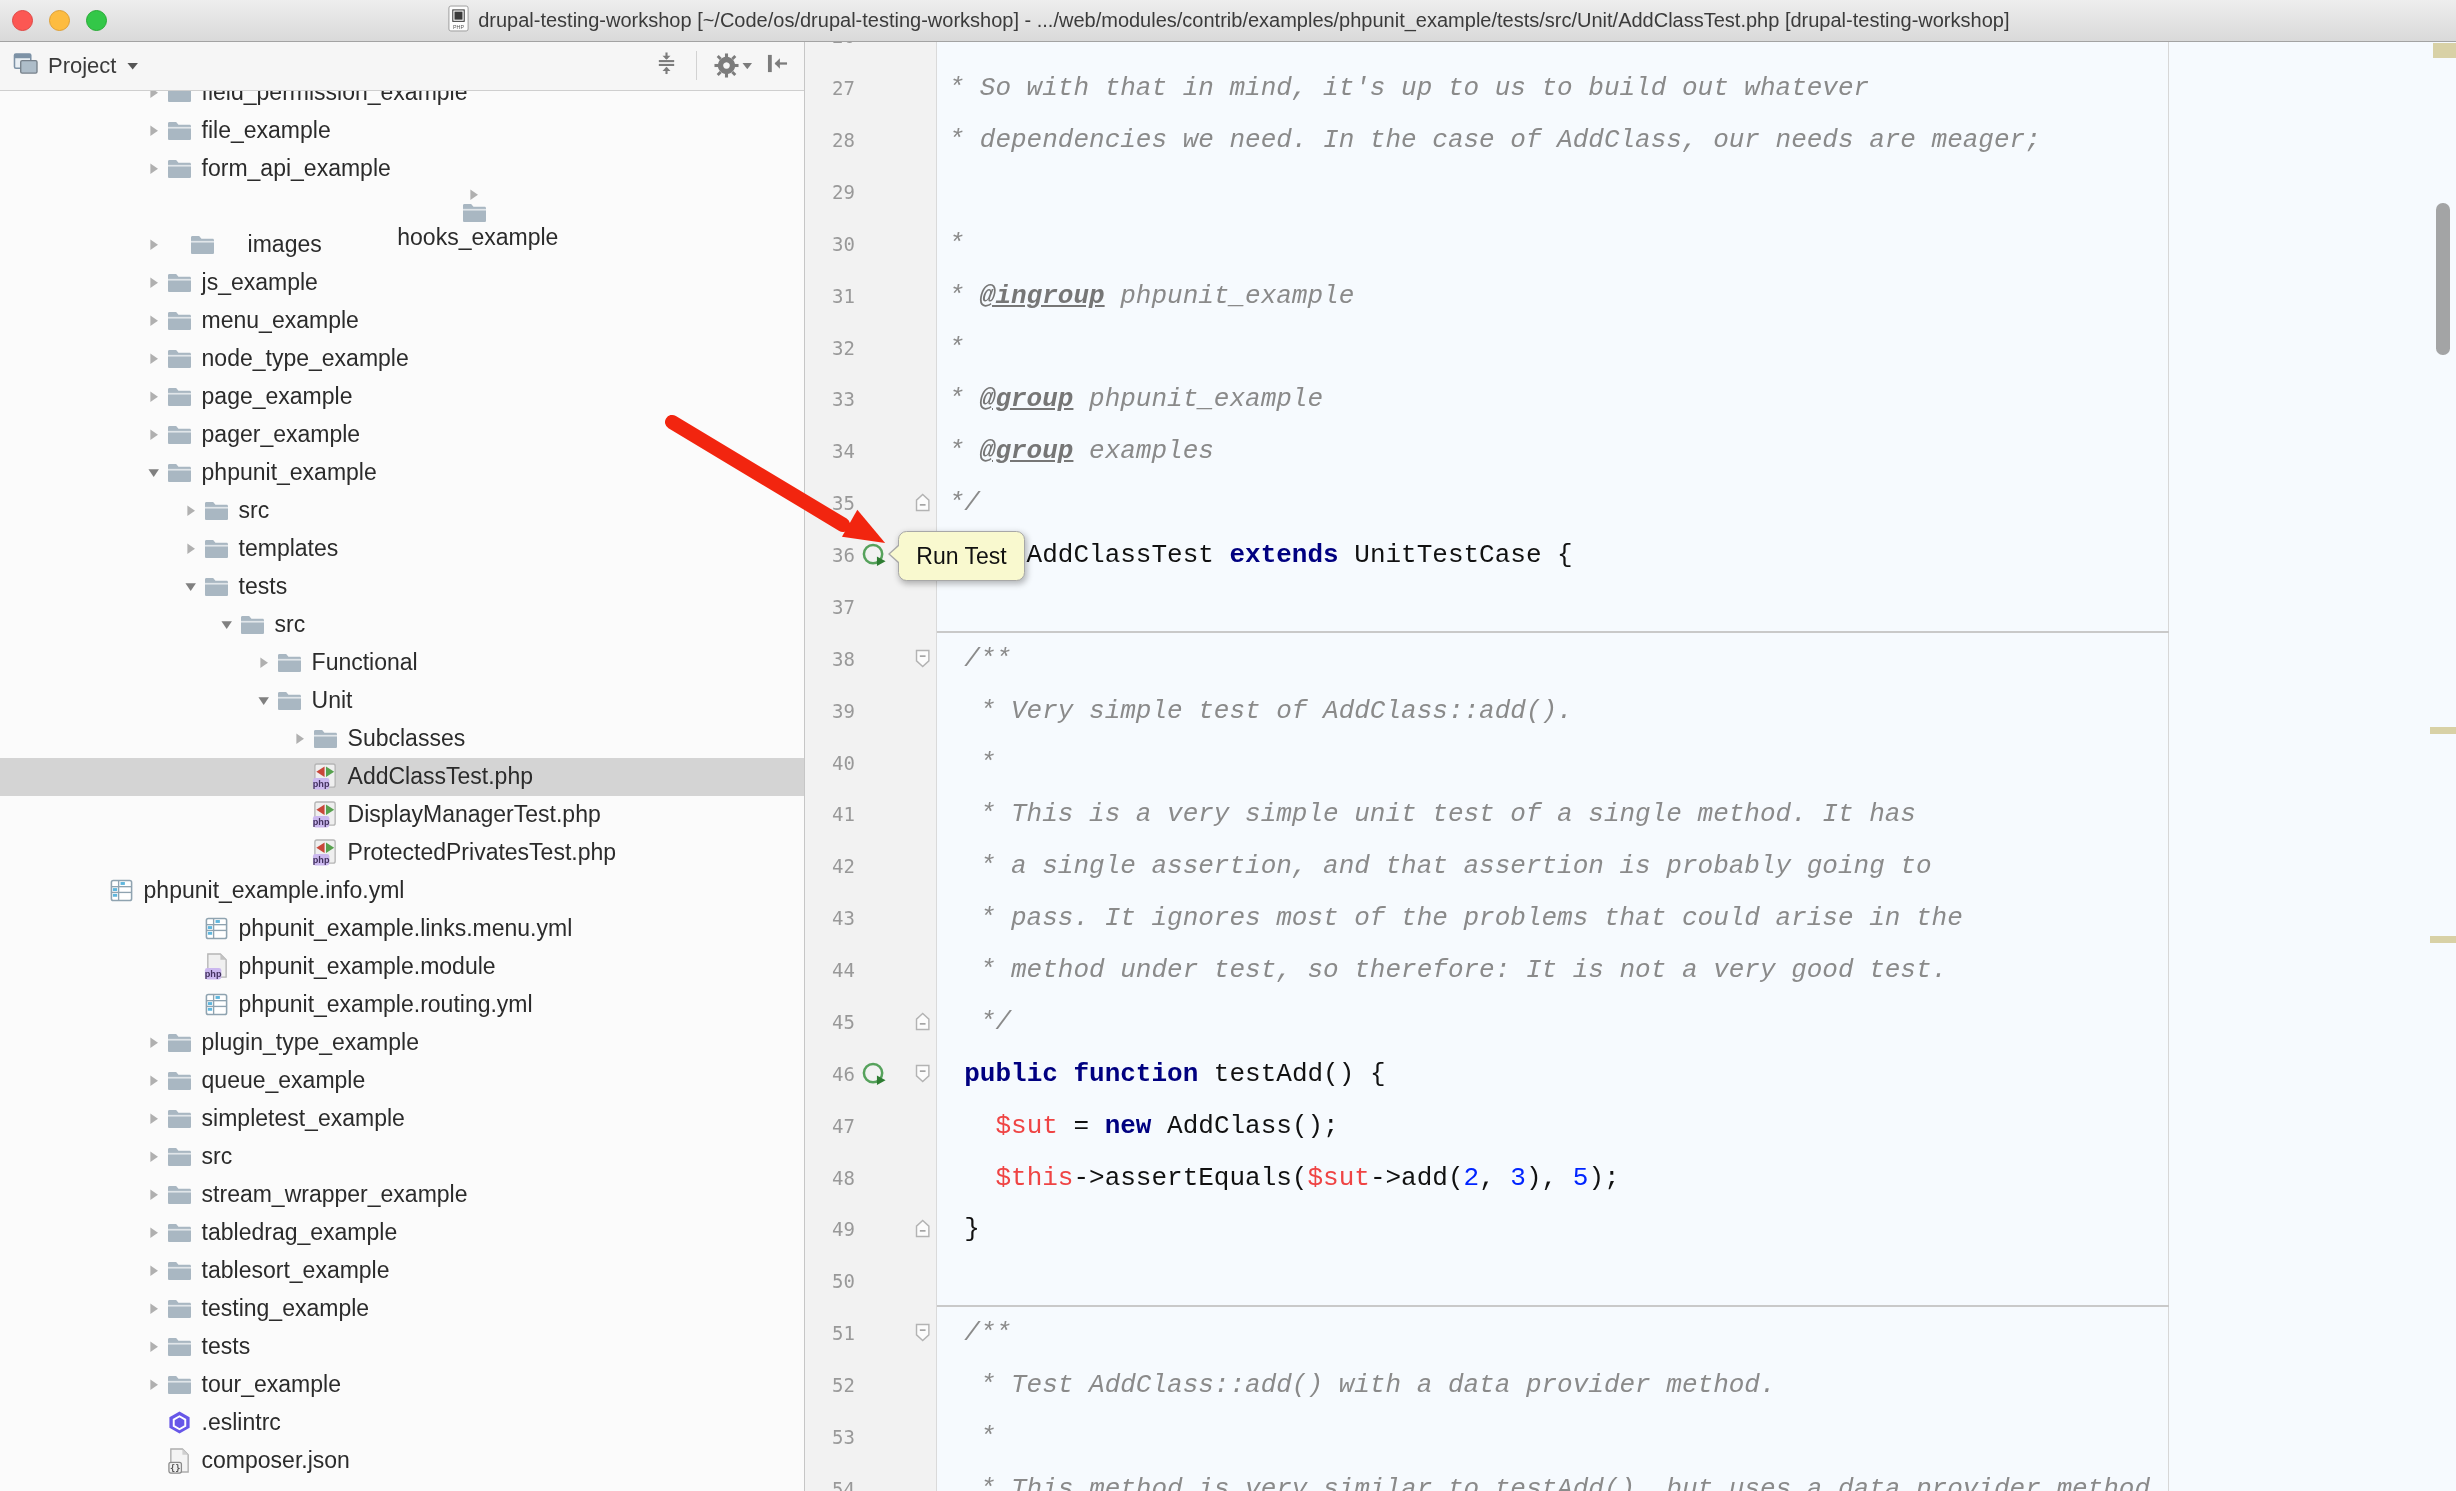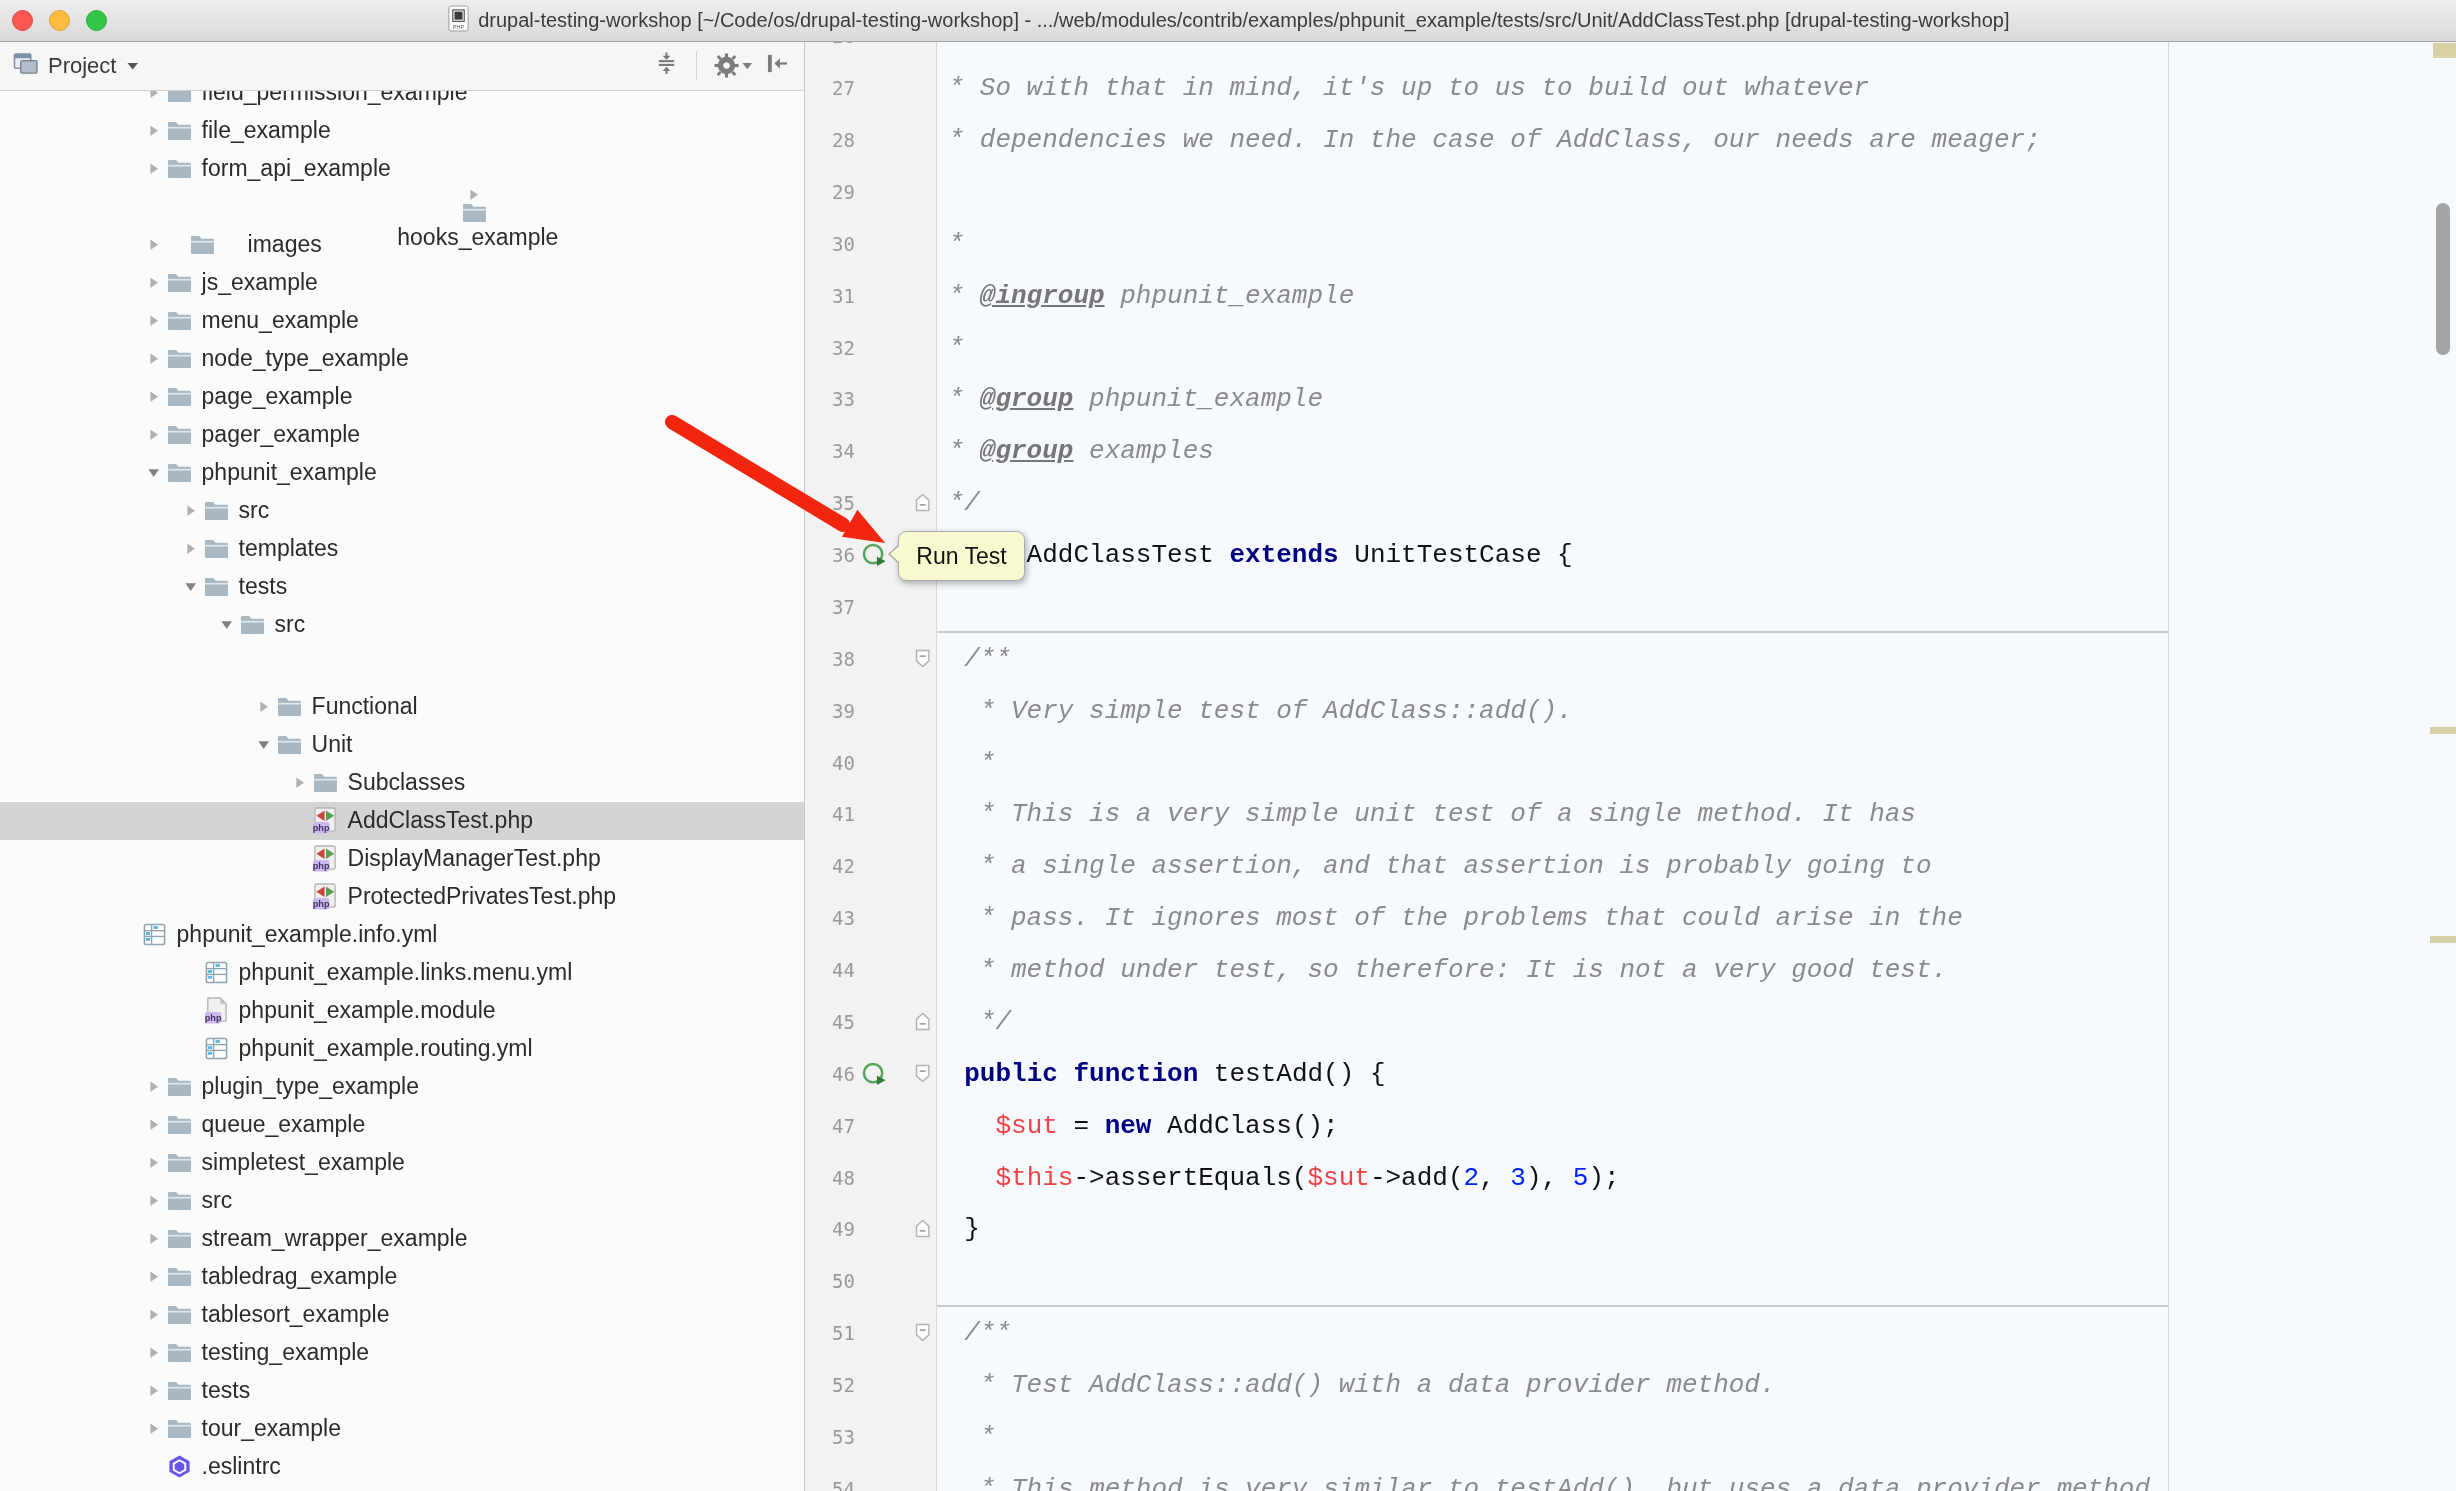--- a/index.html
+++ b/index.html
@@ -347,21 +347,21 @@
             </svg>
           </span>
           <span class="tr-icon">
             <svg width="27" height="23" viewBox="0 0 28 24">
               <path d="M2 4.5c0-.8.6-1.5 1.4-1.5h7.1l2.4 3h11.7c.8 0 1.4.7 1.4 1.5v13c0 .8-.6 1.5-1.4 1.5H3.4c-.8 0-1.4-.7-1.4-1.5z" fill="#a9b7c2"></path>
               <rect x="2" y="8.2" width="24" height="1.8" fill="#fff" opacity=".65"></rect>
             </svg>
           </span>
           <span class="tr-label">src</span>
         </div>
-        <div class="tree-row" style="padding-left: 254px; margin-top: 44px;">
+        <div class="tree-row" style="padding-left: 254px;">
           <span class="tr-arrow">
             <svg width="13.4" height="13.4" viewBox="0 0 14 14">
               <path d="M3.5 1.5 l8 5.5 -8 5.5 z" fill="#b0b0b0"></path>
             </svg>
           </span>
           <span class="tr-icon">
             <svg width="27" height="23" viewBox="0 0 28 24">
               <path d="M2 4.5c0-.8.6-1.5 1.4-1.5h7.1l2.4 3h11.7c.8 0 1.4.7 1.4 1.5v13c0 .8-.6 1.5-1.4 1.5H3.4c-.8 0-1.4-.7-1.4-1.5z" fill="#a9b7c2"></path>
               <rect x="2" y="8.2" width="24" height="1.8" fill="#fff" opacity=".65"></rect>
             </svg>
@@ -428,21 +428,21 @@
             <svg width="27" height="29" viewBox="0 0 28 30">
               <rect x="3" y="2" width="21" height="24" rx="2" fill="#efefef" stroke="#b5b5b5" stroke-width="1.4"></rect>
               <path d="M13 4.5 l-8.5 5.5 8.5 5.5 z" fill="#c9473a"></path>
               <path d="M14.5 4.5 l8.5 5.5 -8.5 5.5 z" fill="#57a14e"></path>
               <rect x="1" y="16.5" width="17" height="12" rx="2.5" fill="#cbb8ef"></rect>
               <text x="9.5" y="25.8" text-anchor="middle" font-size="9.5" font-weight="bold" fill="#43325f" font-family="Liberation Sans,sans-serif">php</text>
             </svg>
           </span>
           <span class="tr-label">ProtectedPrivatesTest.php</span>
         </div>
-        <div class="tree-row" style="padding-left: 119px;">
+        <div class="tree-row" style="padding-left: 86px;">
           <span class="tr-arrow"></span>
           <span class="tr-icon">
             <svg width="25" height="25" viewBox="0 0 26 26">
               <rect x="2.5" y="2.5" width="21" height="21" rx="2" fill="#fff" stroke="#8fa3b0" stroke-width="1.6"></rect>
               <line x1="2.5" y1="9" x2="23.5" y2="9" stroke="#8fa3b0" stroke-width="1.4"></line>
               <line x1="2.5" y1="15" x2="23.5" y2="15" stroke="#8fa3b0" stroke-width="1.4"></line>
               <line x1="10" y1="2.5" x2="10" y2="23.5" stroke="#8fa3b0" stroke-width="1.4"></line>
               <rect x="4" y="10.5" width="4.5" height="3" fill="#5fb6dd"></rect>
               <rect x="4" y="16.5" width="4.5" height="3" fill="#5fb6dd"></rect>
               <rect x="12" y="4.2" width="4.5" height="3" fill="#5fb6dd"></rect>

